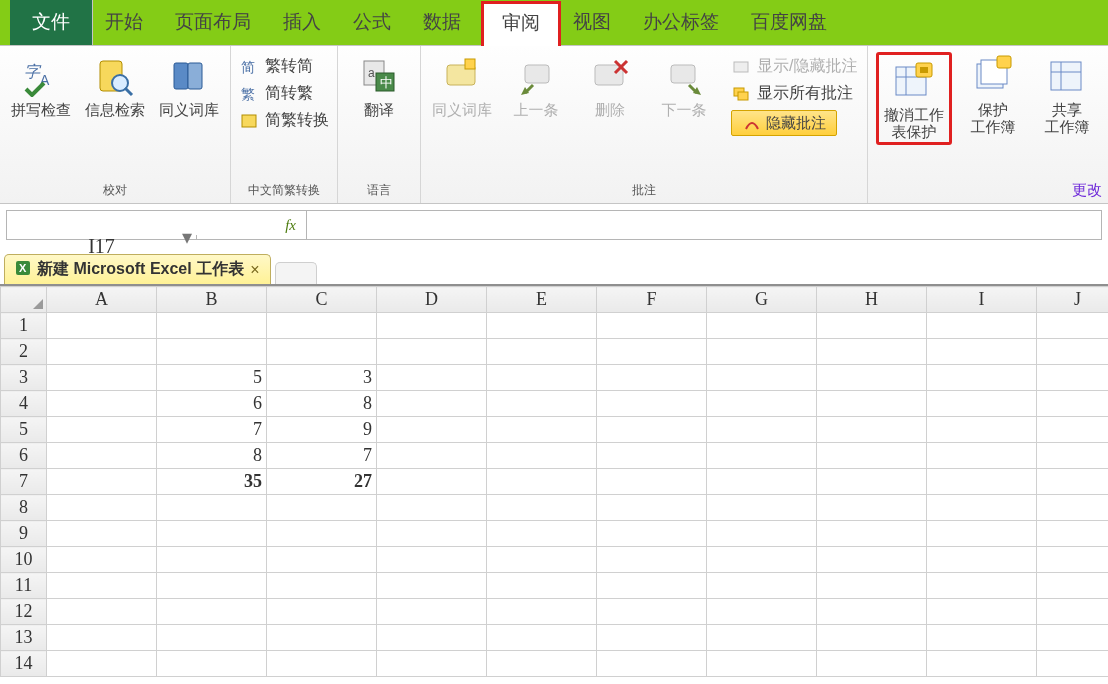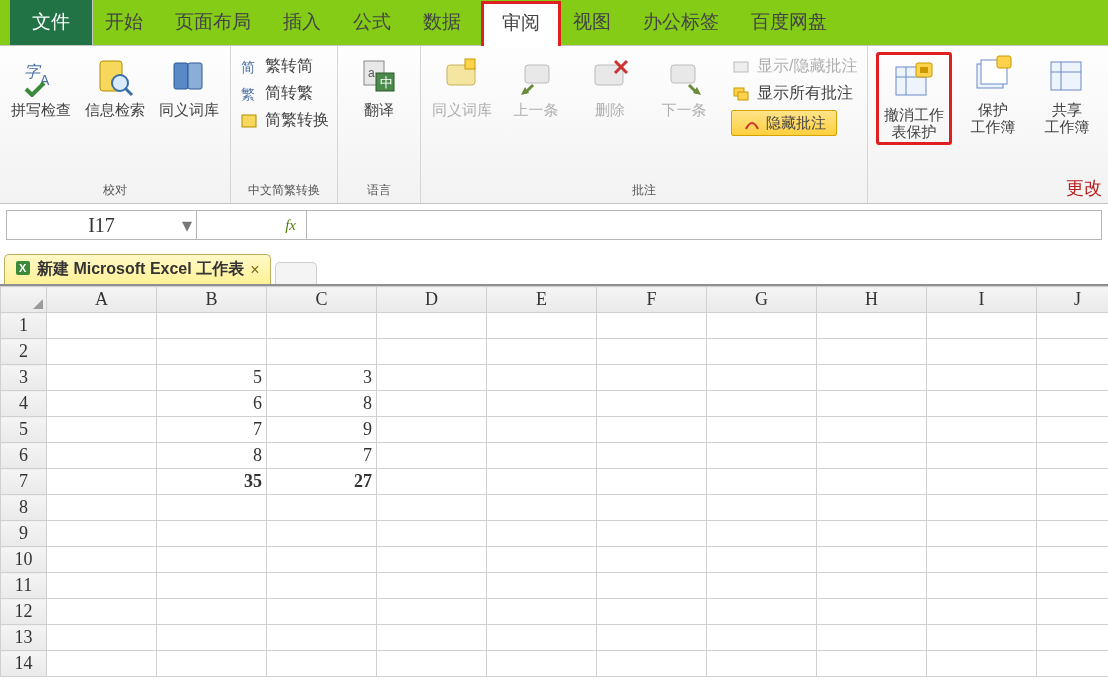--- a/index.html
+++ b/index.html
@@ -126,44 +126,44 @@
   }
   .highlighted-btn {
     border: 3px solid #e02020;
     padding: 2px;
     border-radius: 3px;
   }
   .more-label {
     position: absolute;
     right: 0;
     bottom: 0;
-    font-size: 18px;
-    color: #b91c1c;
+    font-size: 15px;
+    color: #6d28d9;
     padding: 4px 6px;
   }
   .ribbon-wrap { position: relative; }
 
   
   .fbar {
     display:flex;
     align-items:stretch;
     border: 1px solid #b5b5b5;
     margin: 6px 6px 0 6px;
     height: 30px;
     background:#fff;
   }
   .namebox {
     width: 190px;
     display:flex;
-    align-items:center;
     justify-content:center;
     border-right: 1px solid #b5b5b5;
     font-family: "Times New Roman", serif;
     font-size: 20px;
     position:relative;
+    margin-top:24px;
   }
   .namebox .dd {
     position:absolute; right:4px; top:50%; transform:translateY(-50%);
     color:#777;
   }
   .fx-cell {
     width: 110px;
     display:flex;
     align-items:center;
     justify-content:flex-end;

